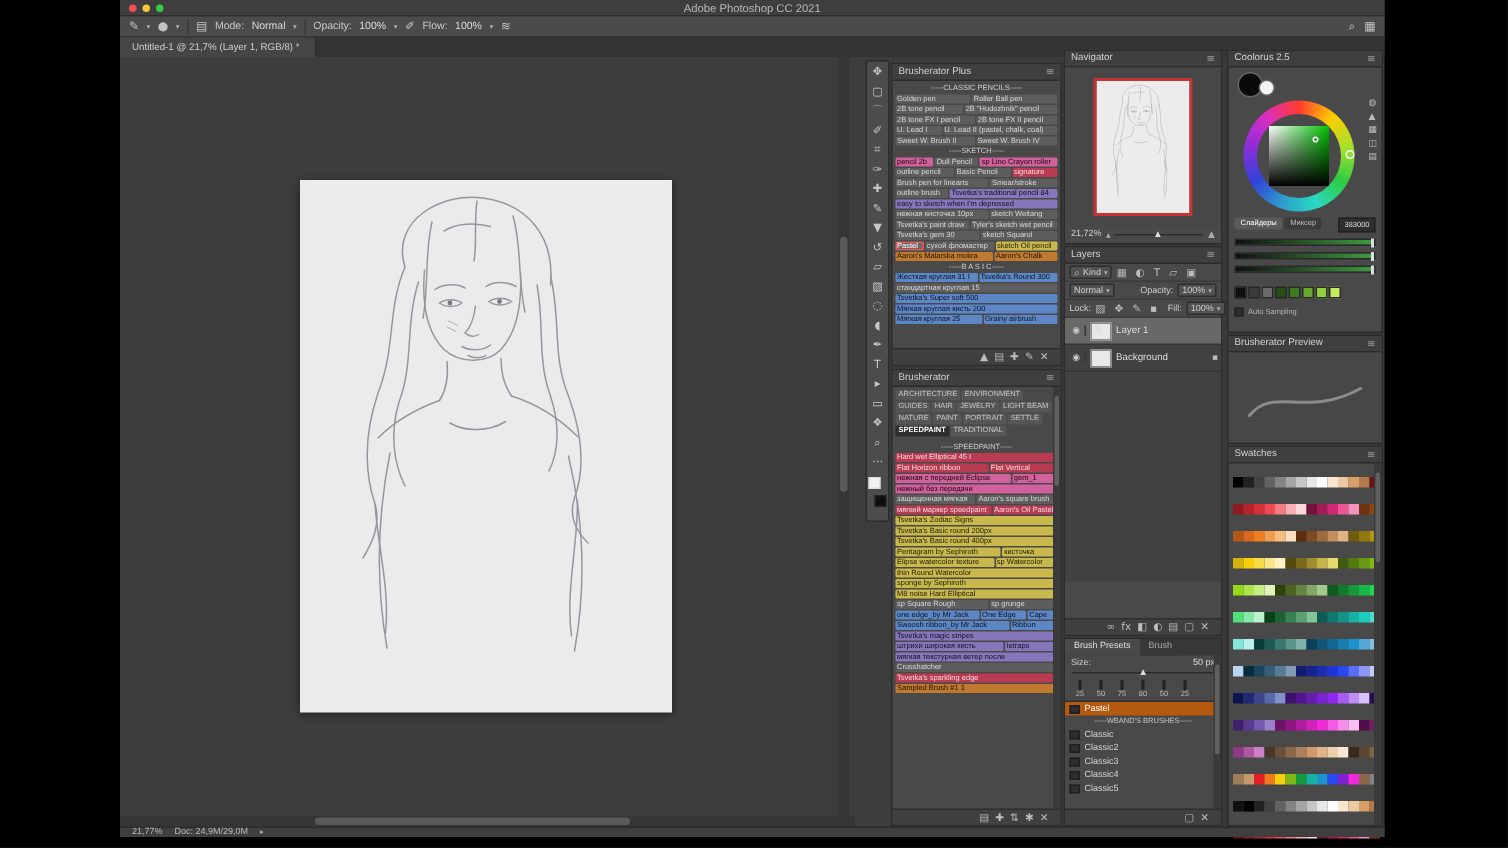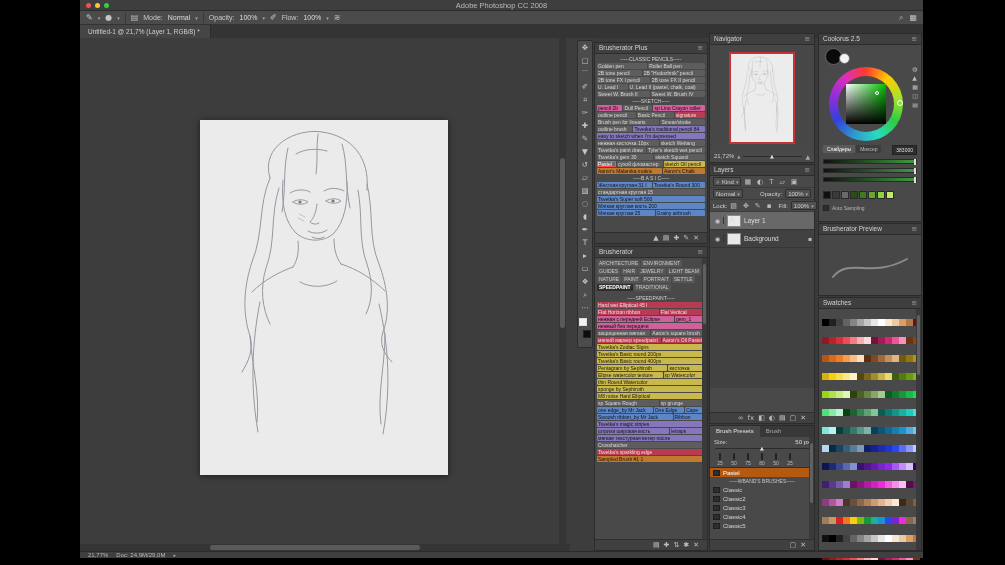--- a/index.html
+++ b/index.html
@@ -189,21 +189,21 @@
 </svg>
 
 <div class="app">
 
   <div class="titlebar">
     <div class="tl-dots">
       <span class="tl-dot tl-red"></span>
       <span class="tl-dot tl-yel"></span>
       <span class="tl-dot tl-grn"></span>
     </div>
-    <div class="tb-title">Adobe Photoshop CC 2008</div>
+    <div class="tb-title">Adobe Photoshop CC 2021</div>
   </div>
 
   <div class="optionsbar">
     <span class="obicon">✎</span>
     <span class="caret">▾</span>
     <span class="obicon">●</span>
     <span class="caret">▾</span>
     <span class="ob-sep"></span>
     <span class="obicon">▤</span>
     <span>Mode:</span>

